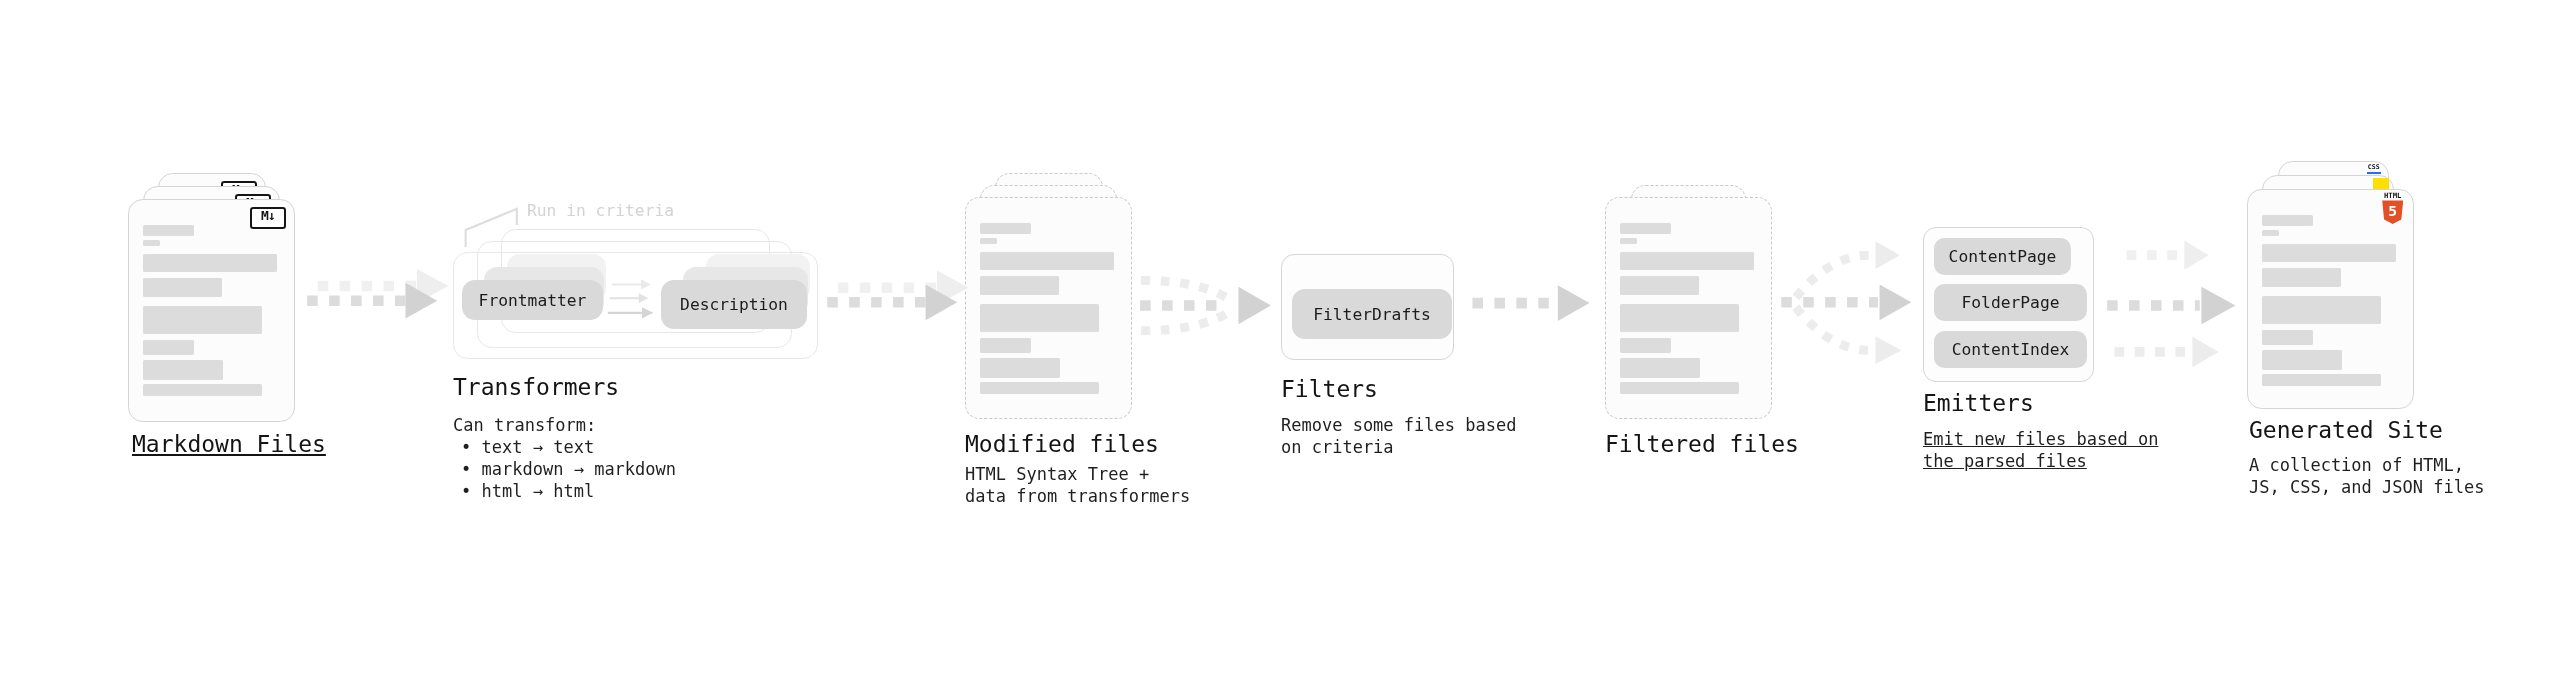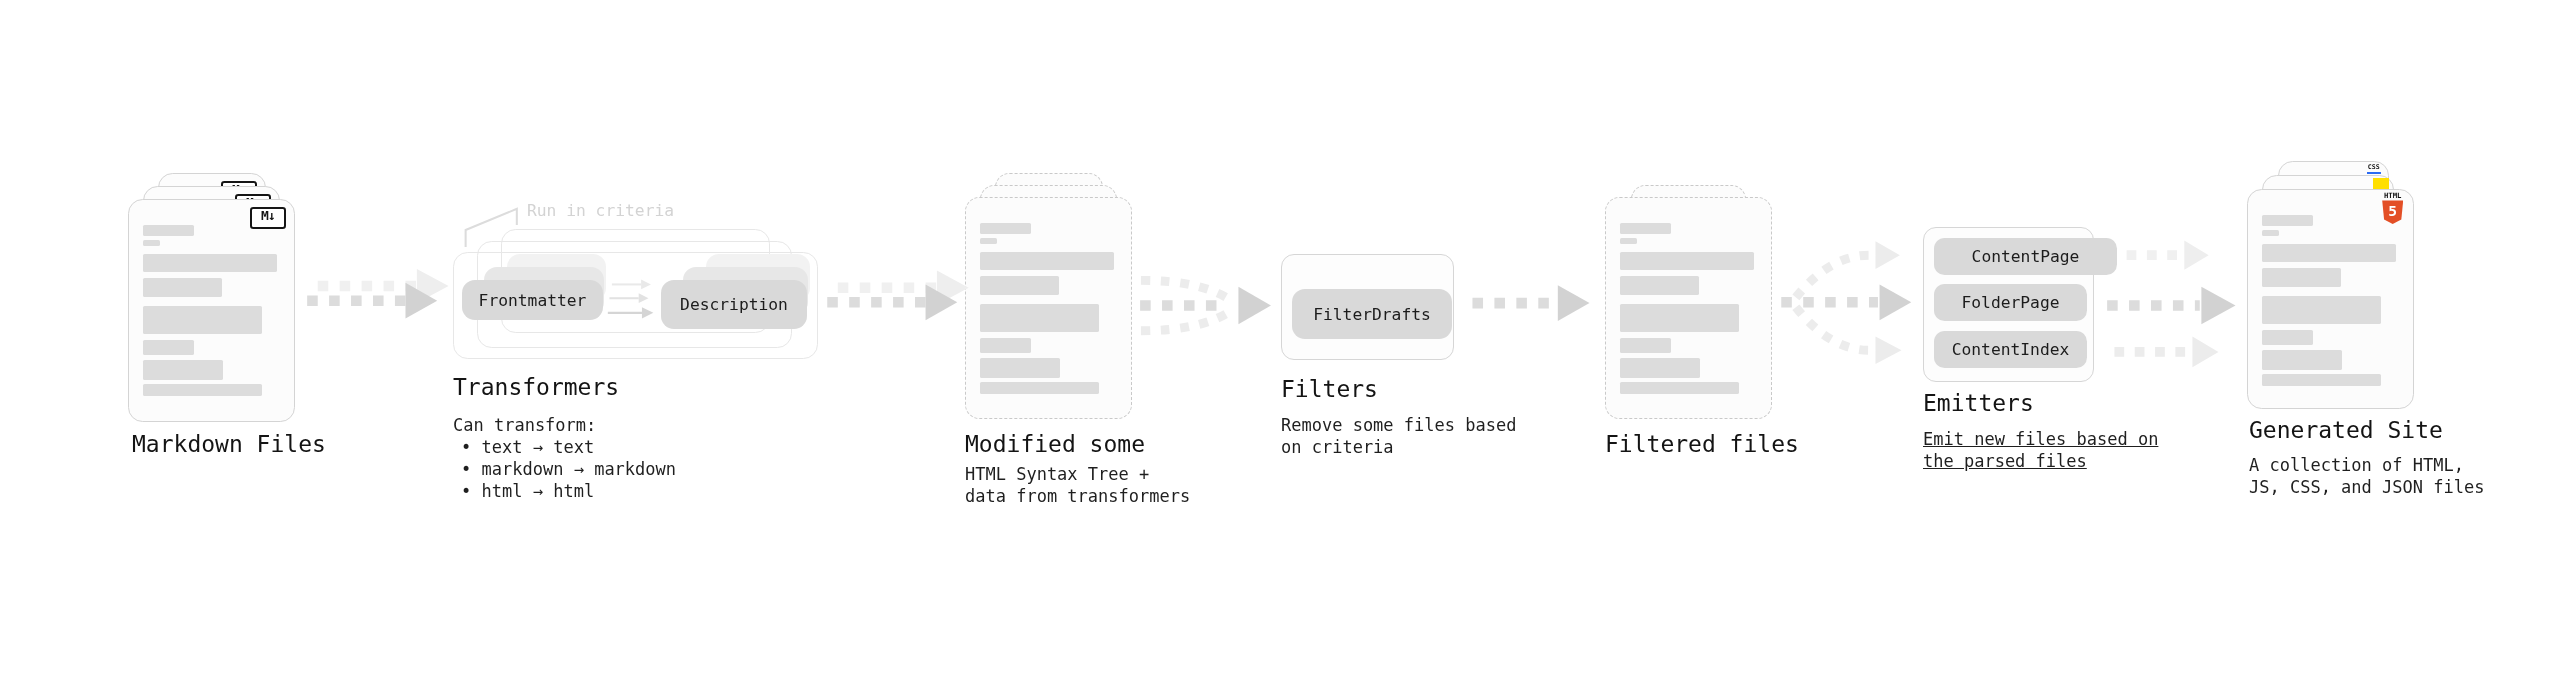--- a/index.html
+++ b/index.html
@@ -70,21 +70,21 @@
       <div class="md-badge">M↓</div>
     <div class="sk" style="left: 14px; top: 25px; width: 51px; height: 10.6px;"></div>
         <div class="sk" style="left: 14px; top: 40px; width: 17px; height: 5.7px;"></div>
         <div class="sk" style="left: 14px; top: 54px; width: 134px; height: 18px;"></div>
         <div class="sk" style="left: 14px; top: 78px; width: 79px; height: 18.7px;"></div>
         <div class="sk" style="left: 14px; top: 106px; width: 119px; height: 28.4px;"></div>
         <div class="sk" style="left: 14px; top: 140px; width: 51px; height: 15.4px;"></div>
         <div class="sk" style="left: 14px; top: 160px; width: 80px; height: 19.5px;"></div>
         <div class="sk" style="left: 14px; top: 184px; width: 119px; height: 12.2px;"></div>
       </div>
-    <div class="stage-title" style="left:132px;top:432px;">Markdown Files</div>
+    <div class="stage-title" style="left:132px;top:432px;text-decoration:underline;">Markdown Files</div>
   </div>
 
   <div>
     <div class="annotation" style="left:527px;top:201px;">Run in criteria</div>
     <div class="obox" style="left:501px;top:229px;width:269px;height:104px;"></div>
     <div class="obox" style="left:477px;top:241px;width:315px;height:107px;"></div>
     <div class="obox" style="left:453px;top:252px;width:365px;height:107px;"></div>
 
     <div class="pill ghost3" style="left:507px;top:254px;width:99px;height:47px;"></div>
     <div class="pill ghost2" style="left:484px;top:267px;width:120px;height:48px;"></div>
@@ -109,21 +109,21 @@
     <div class="card dashed skeleton-host" style="left:965px;top:197px;width:167px;height:222px;">
         <div class="sk" style="left: 14px; top: 25px; width: 51px; height: 10.6px;"></div>
         <div class="sk" style="left: 14px; top: 40px; width: 17px; height: 5.7px;"></div>
         <div class="sk" style="left: 14px; top: 54px; width: 134px; height: 18px;"></div>
         <div class="sk" style="left: 14px; top: 78px; width: 79px; height: 18.7px;"></div>
         <div class="sk" style="left: 14px; top: 106px; width: 119px; height: 28.4px;"></div>
         <div class="sk" style="left: 14px; top: 140px; width: 51px; height: 15.4px;"></div>
         <div class="sk" style="left: 14px; top: 160px; width: 80px; height: 19.5px;"></div>
         <div class="sk" style="left: 14px; top: 184px; width: 119px; height: 12.2px;"></div>
       </div>
-    <div class="stage-title" style="left:965px;top:432px;">Modified some</div>
+    <div class="stage-title" style="left:965px;top:432px;">Modified files</div>
     <div class="stage-desc" style="left:965px;top:463px;">
       <div>HTML Syntax Tree +</div>
       <div>data from transformers</div>
     </div>
   </div>
 
   <div>
     <div class="wbox" style="left:1281px;top:254px;width:173px;height:106px;"></div>
     <div class="pill" style="left:1292px;top:289px;width:160px;height:50px;">FilterDrafts</div>
     <div class="stage-title" style="left:1281px;top:377px;">Filters</div>
@@ -143,21 +143,21 @@
         <div class="sk" style="left: 14px; top: 106px; width: 119px; height: 28.4px;"></div>
         <div class="sk" style="left: 14px; top: 140px; width: 51px; height: 15.4px;"></div>
         <div class="sk" style="left: 14px; top: 160px; width: 80px; height: 19.5px;"></div>
         <div class="sk" style="left: 14px; top: 184px; width: 119px; height: 12.2px;"></div>
       </div>
     <div class="stage-title" style="left:1605px;top:432px;">Filtered files</div>
   </div>
 
   <div>
     <div class="wbox" style="left:1923px;top:227px;width:171px;height:155px;"></div>
-    <div class="pill small" style="left:1934px;top:238px;width:183px;height:37px;">ContentPage</div>
+    <div class="pill small" style="left:1934px;top:238px;width:137px;height:37px;">ContentPage</div>
     <div class="pill small" style="left:1934px;top:284px;width:153px;height:37px;">FolderPage</div>
     <div class="pill small" style="left:1934px;top:331px;width:153px;height:37px;">ContentIndex</div>
     <div class="stage-title" style="left:1923px;top:391px;">Emitters</div>
     <div class="stage-desc" style="left:1923px;top:428px;text-decoration:underline;">
       <div>Emit new files based on</div>
       <div>the parsed files</div>
     </div>
   </div>
 
   <div>

